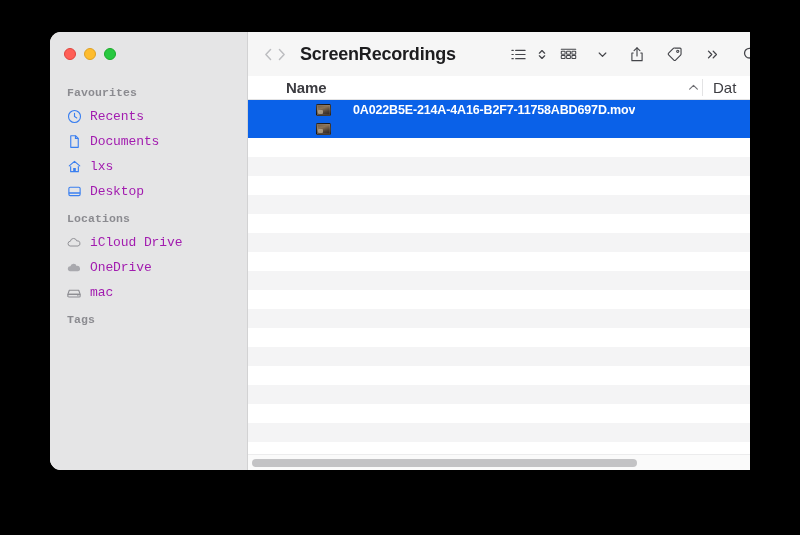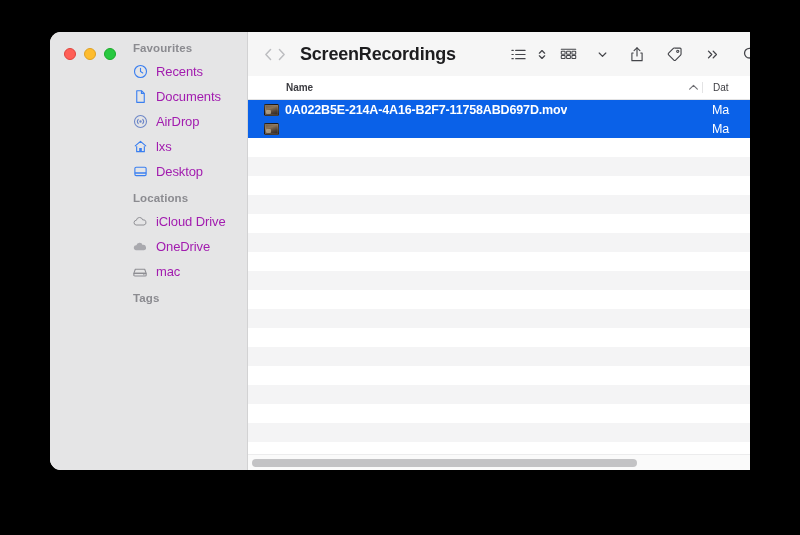--- a/index.html
+++ b/index.html
@@ -36,21 +36,23 @@
 
   #window-body { display: flex; flex: 1; min-height: 0; }
 
   
   #sidebar {
     width: 198px;
     flex: 0 0 198px;
     background: #e5e5e6;
     padding-top: 0;
     display: flex;
+    flex-direction: column;
     border-right: 1px solid #d2d2d3;
+    font-family: Liberation Mono, monospace;
   }
 
   #traffic-lights {
     height: 44px;
     display: flex;
     align-items: center;
     gap: 8px;
     padding-left: 14px;
   }
   .light {
@@ -144,21 +146,21 @@
   .tb-right-btn.narrow { width: 30px; }
 
   
   #col-header {
     height: 24px;
     flex: 0 0 24px;
     background: #ffffff;
     border-bottom: 1px solid #e3e3e4;
     display: flex;
     align-items: center;
-    font-size: 10px;
+    font-size: 15px;
     color: #3c3c41;
     position: relative;
   }
   .col-name {
     width: 436px;
     flex: 0 0 436px;
     padding-left: 38px;
     font-weight: 600;
     letter-spacing: -0.05px;
   }
@@ -193,24 +195,25 @@
   }
   .row.odd  { background: #ffffff; }
   .row.even { background: #f4f4f5; }
   .row.selected { background: #0a61e8; color: #ffffff; }
 
   .cell-name {
     width: 436px;
     flex: 0 0 436px;
     display: flex;
     align-items: center;
-    gap: 6px;
-    padding-left: 16px;
+    gap: 22px;
+    padding-left: 24px;
     overflow: hidden;
     white-space: nowrap;
+    margin-left: 44px;
   }
   .file-thumb {
     width: 15px; height: 12px;
     flex: 0 0 15px;
     border-radius: 1.5px;
     background:
       linear-gradient(160deg, #6b5a4a 0%, #8a7358 35%, #4a3d33 70%, #2b2320 100%);
     border: 0.5px solid rgba(0,0,0,0.45);
     box-shadow: inset 0 0 0 0.5px rgba(255,255,255,0.18);
     position: relative;
@@ -293,30 +296,20 @@
               <svg width="15" height="15" viewBox="0 0 16 16" fill="none" stroke="#3a7ff0" stroke-width="1.2">
                 <path d="M4 1.8h5l3 3v9.4H4z" stroke-linejoin="round"></path>
                   <path d="M9 1.8v3h3"></path>
               </svg>
             </span>
             <span class="sb-label">Documents</span>
           </div>
 
 
 
-          <div class="sb-item">
-            <span class="sb-icon">
-              <svg width="15" height="15" viewBox="0 0 16 16" fill="none" stroke="#6e88c8" stroke-width="1.15">
-                <circle cx="8" cy="8" r="6.4"></circle>
-                <path d="M5.6 10.2a3.4 3.4 0 0 1 0-4.5M10.4 10.2a3.4 3.4 0 0 0 0-4.5" stroke-linecap="round"></path>
-                <circle cx="8" cy="8" r="1.25" fill="#6e88c8" stroke="none"></circle>
-              </svg>
-            </span>
-            <span class="sb-label">AirDrop</span>
-          </div>
 
           <div class="sb-item">
             <span class="sb-icon">
               <svg width="15" height="15" viewBox="0 0 16 16" fill="none" stroke="#3a7ff0" stroke-width="1.2">
                 <path d="M2.4 7.4 8 2.6l5.6 4.8" stroke-linecap="round" stroke-linejoin="round"></path>
                 <path d="M3.9 7.7v5.8h8.2V7.7" stroke-linejoin="round"></path>
                 <rect x="6.6" y="9.6" width="2.8" height="3.9" fill="#3a7ff0" stroke="none"></rect>
               </svg>
             </span>
             <span class="sb-label">lxs</span>

